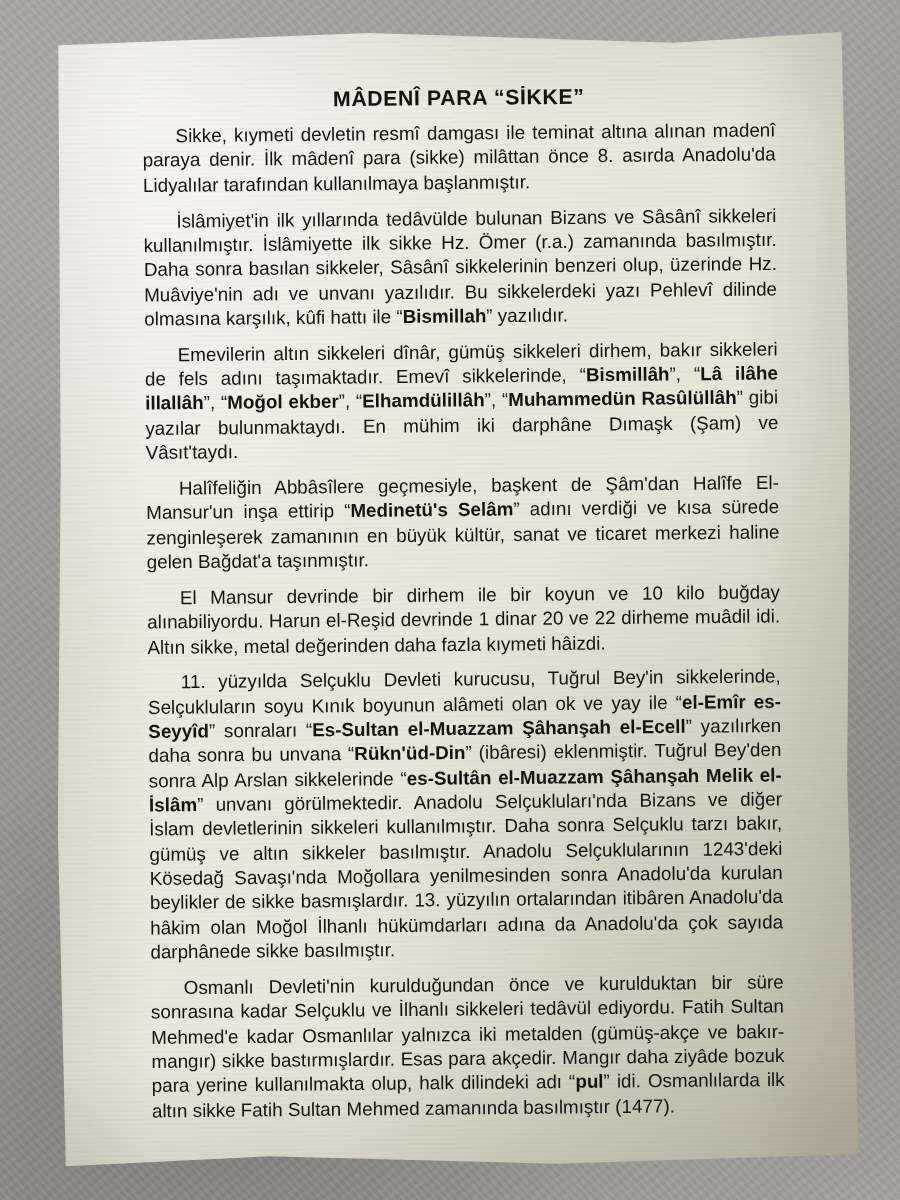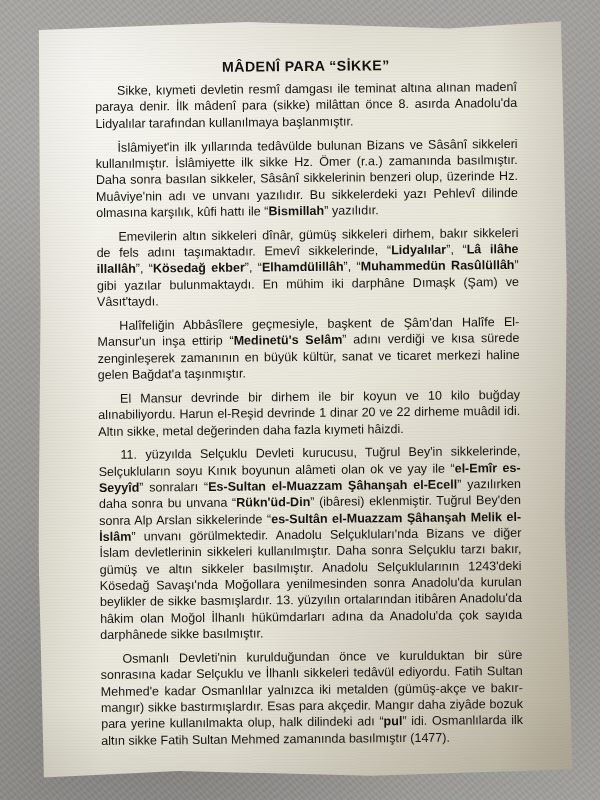--- a/index.html
+++ b/index.html
@@ -121,21 +121,21 @@
 
     <p class="para">
       <span>Sikke, kıymeti devletin resmî damgası ile teminat altına alınan madenî paraya denir. İlk mâdenî para (sikke) milâttan önce 8. asırda Anadolu'da Lidyalılar tarafından kullanılmaya başlanmıştır.</span>
     </p>
 
     <p class="para">
       <span>İslâmiyet'in ilk yıllarında tedâvülde bulunan Bizans ve Sâsânî sikkeleri kullanılmıştır. İslâmiyette ilk sikke Hz. Ömer (r.a.) zamanında basılmıştır. Daha sonra basılan sikkeler, Sâsânî sikkelerinin benzeri olup, üzerinde Hz. Muâviye'nin adı ve unvanı yazılıdır. Bu sikkelerdeki yazı Pehlevî dilinde olmasına karşılık, kûfi hattı ile “<b>Bismillah</b>” yazılıdır.</span>
     </p>
 
     <p class="para">
-      <span>Emevilerin altın sikkeleri dînâr, gümüş sikkeleri dirhem, bakır sikkeleri de fels adını taşımaktadır. Emevî sikkelerinde, “<b>Lidyalılar</b>”, “<b>Lâ ilâhe illallâh</b>”, “<b>Kösedağ ekber</b>”, “<b>Elhamdülillâh</b>”, “<b>Muhammedün Rasûlüllâh</b>” gibi yazılar bulunmaktaydı. En mühim iki darphâne Dımaşk (Şam) ve Vâsıt'taydı.</span>
+      <span>Emevilerin altın sikkeleri dînâr, gümüş sikkeleri dirhem, bakır sikkeleri de fels adını taşımaktadır. Emevî sikkelerinde, “<b>Bismillâh</b>”, “<b>Lâ ilâhe illallâh</b>”, “<b>Moğol ekber</b>”, “<b>Elhamdülillâh</b>”, “<b>Muhammedün Rasûlüllâh</b>” gibi yazılar bulunmaktaydı. En mühim iki darphâne Dımaşk (Şam) ve Vâsıt'taydı.</span>
     </p>
 
     <p class="para">
       <span>Halîfeliğin Abbâsîlere geçmesiyle, başkent de Şâm'dan Halîfe El-Mansur'un inşa ettirip “<b>Medinetü's Selâm</b>” adını verdiği ve kısa sürede zenginleşerek zamanının en büyük kültür, sanat ve ticaret merkezi haline gelen Bağdat'a taşınmıştır.</span>
     </p>
 
     <p class="para">
       <span>El Mansur devrinde bir dirhem ile bir koyun ve 10 kilo buğday alınabiliyordu. Harun el-Reşid devrinde 1 dinar 20 ve 22 dirheme muâdil idi. Altın sikke, metal değerinden daha fazla kıymeti hâizdi.</span>
     </p>
 

